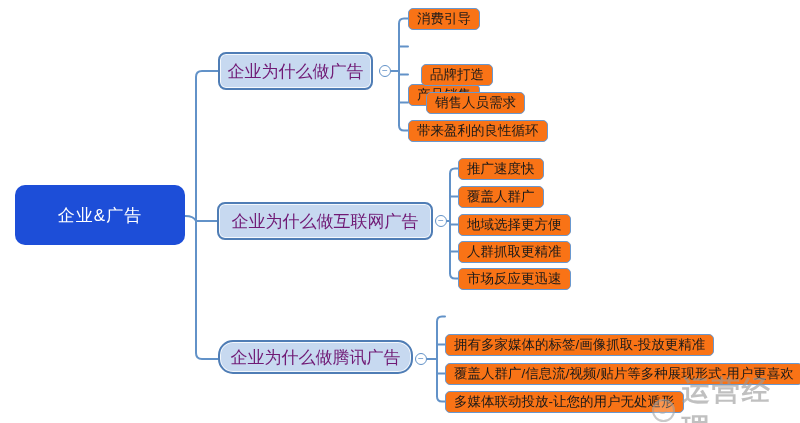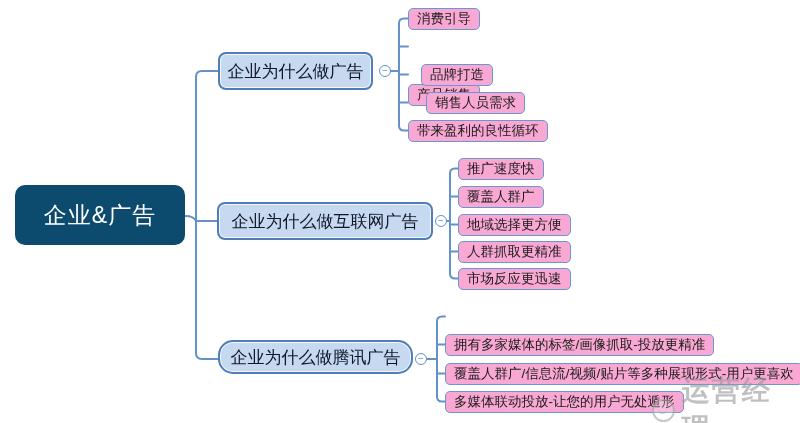--- a/index.html
+++ b/index.html
@@ -4,29 +4,29 @@
 <style>
   html,body{margin:0;padding:0;}
   body{
     width:800px;height:423px;background:#ffffff;overflow:hidden;position:relative;
     font-family:"Liberation Sans","DejaVu Sans",sans-serif;
   }
   .canvas{position:absolute;inset:0;width:800px;height:423px;}
   svg.connectors{position:absolute;left:0;top:0;z-index:1;}
   .node{position:absolute;box-sizing:border-box;display:flex;align-items:center;justify-content:center;z-index:2;}
   .root-node{
-    background:#0c4a6e;color:#ffffff;border-radius:10px;
-    font-size:23px;letter-spacing:1px;
+    background:#1d4ed8;color:#ffffff;border-radius:10px;
+    font-size:17px;letter-spacing:1px;
   }
   .branch-node{
     background:#c7d9f0;border:2px solid #4f7db5;border-radius:8px;
-    color:#0f172a;font-size:17px;box-shadow:inset 0 0 0 1px rgba(255,255,255,.8);
+    color:#701a75;font-size:17px;box-shadow:inset 0 0 0 1px rgba(255,255,255,.8);
   }
   .leaf-node{
-    background:#f9a8d4;border:1.5px solid #6898d0;border-radius:5px;
+    background:#f97316;border:1.5px solid #6898d0;border-radius:5px;
     color:#1a1a1a;font-size:13.5px;line-height:16px;padding:2px 8px;white-space:nowrap;
     height:22px;justify-content:flex-start;
   }
   .collapse-ctrl{
     position:absolute;width:12px;height:12px;border-radius:50%;
     background:#ffffff;border:1px solid #6292c8;color:#6292c8;
     font-size:10px;line-height:10px;display:flex;align-items:center;justify-content:center;
     z-index:3;box-sizing:border-box;cursor:pointer;
   }
   .watermark{

